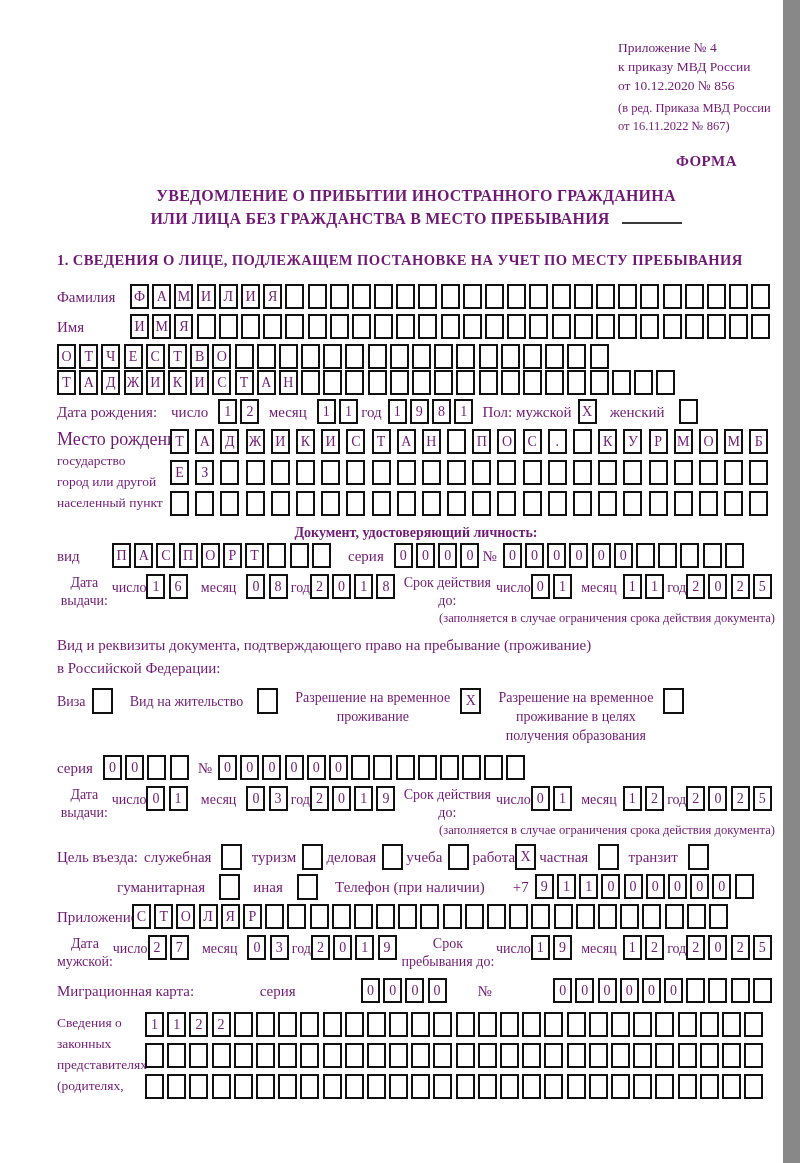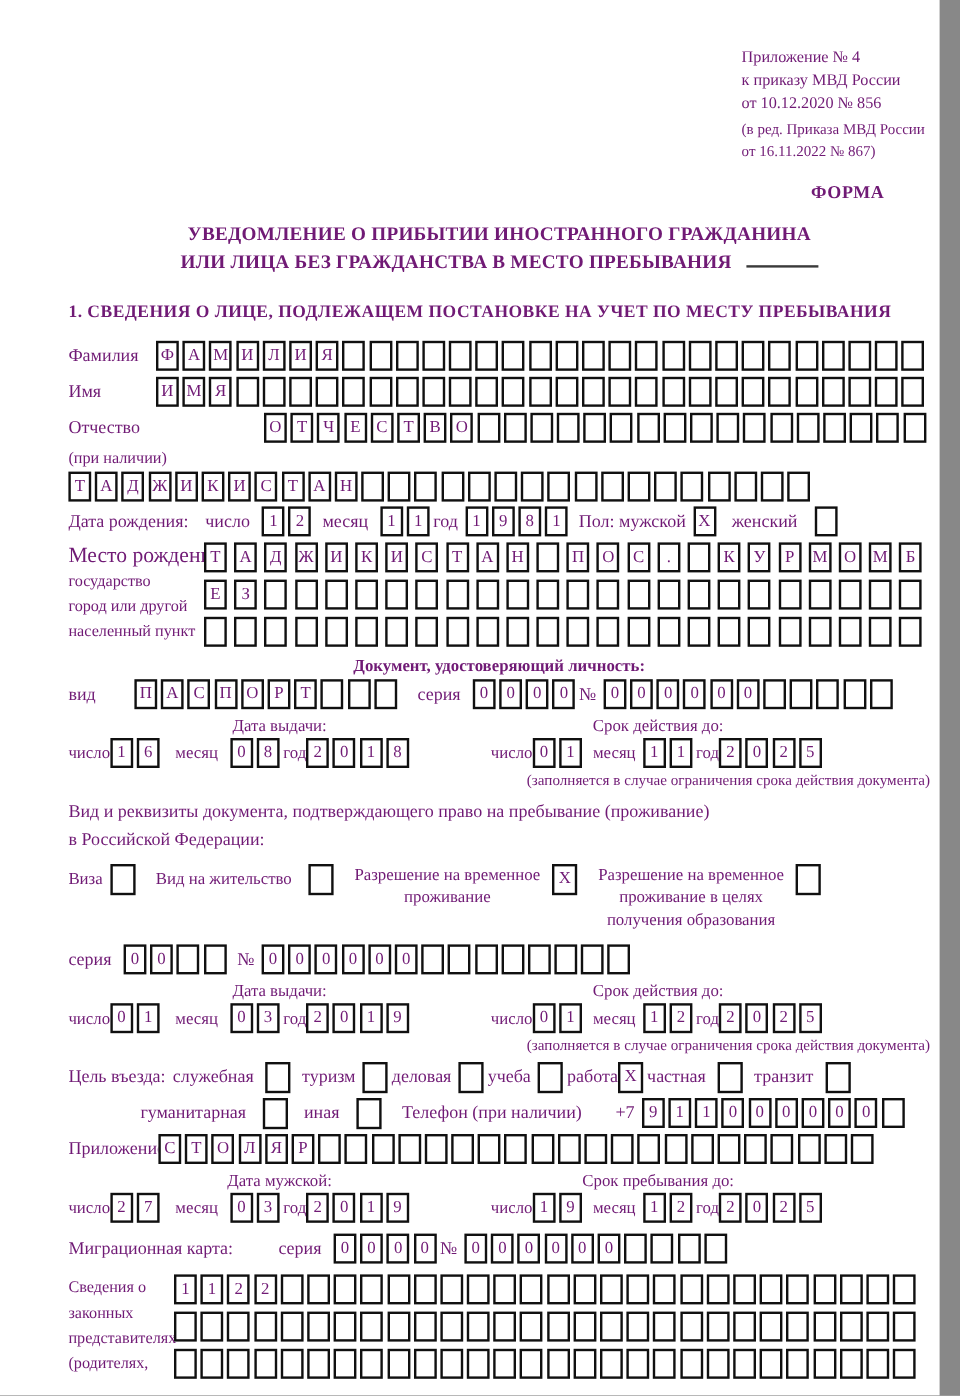--- a/index.html
+++ b/index.html
@@ -28,21 +28,21 @@
   .w73{width:73px;} .w163{width:163px;} .w91{width:91px;} .w113{width:113px;}
   .w55{width:55px;} .w75{width:75px;} .w88{width:88px;}
   .mt2{margin-top:2px;} .mt3{margin-top:3px;}
   .gap6{width:6px;flex:none;} .gap10{width:10px;flex:none;} .gap14{width:14px;flex:none;}
 
   .subhead{font-weight:bold;font-size:14px;text-align:center;margin-top:3px;}
   .note{font-size:12.6px;text-align:right;margin-top:1px;}
   .dgroup{display:flex;align-items:flex-start;}
   .dgroup .lbl{font-size:14px;}
   .dates{display:flex;margin-top:4px;}
-  .dcol{display:flex;flex-direction:column;}
+  .dcol{display:flex;flex-direction:row;}
   .dcol .head{font-size:14px;text-align:center;line-height:18px;}
   .intro{font-size:15px;line-height:23px;margin-top:8px;}
   .optlines{font-size:14px;line-height:19px;text-align:center;}
   .cbrow{margin-top:8px;}
   .stack{display:flex;flex-direction:column;}
   .stack .cells{margin-bottom:6px;}
 </style>
 </head>
 <body>
 
@@ -134,24 +134,20 @@
           <span class="cell"></span>
           <span class="cell"></span>
           <span class="cell"></span>
           <span class="cell"></span>
           <span class="cell"></span>
           <span class="cell"></span>
         </div>
   </div>
 
   <div class="row mt3">
-    <div class="lbl w163">
-      <div>Отчество</div>
-      <div class="sm">(при наличии)</div>
-    </div>
     <div class="cells">
           <span class="cell">О</span>
           <span class="cell">Т</span>
           <span class="cell">Ч</span>
           <span class="cell">Е</span>
           <span class="cell">С</span>
           <span class="cell">Т</span>
           <span class="cell">В</span>
           <span class="cell">О</span>
           <span class="cell"></span>
@@ -696,21 +692,21 @@
         <span class="cells">
               <span class="cell">2</span>
               <span class="cell">0</span>
               <span class="cell">2</span>
               <span class="cell">5</span>
             </span>
       </div>
     </div>
   </div>
 
-  <div class="row" style="margin-top:7px;">
+  <div class="row" style="margin-top:7px;justify-content:space-between;">
     <span class="lbl" style="width:175px;">Миграционная карта:</span>
     <span class="lbl">серия</span>
     <span class="gap10"></span>
     <span class="cells">
           <span class="cell">0</span>
           <span class="cell">0</span>
           <span class="cell">0</span>
           <span class="cell">0</span>
         </span>
     <span class="lbl">№</span>

